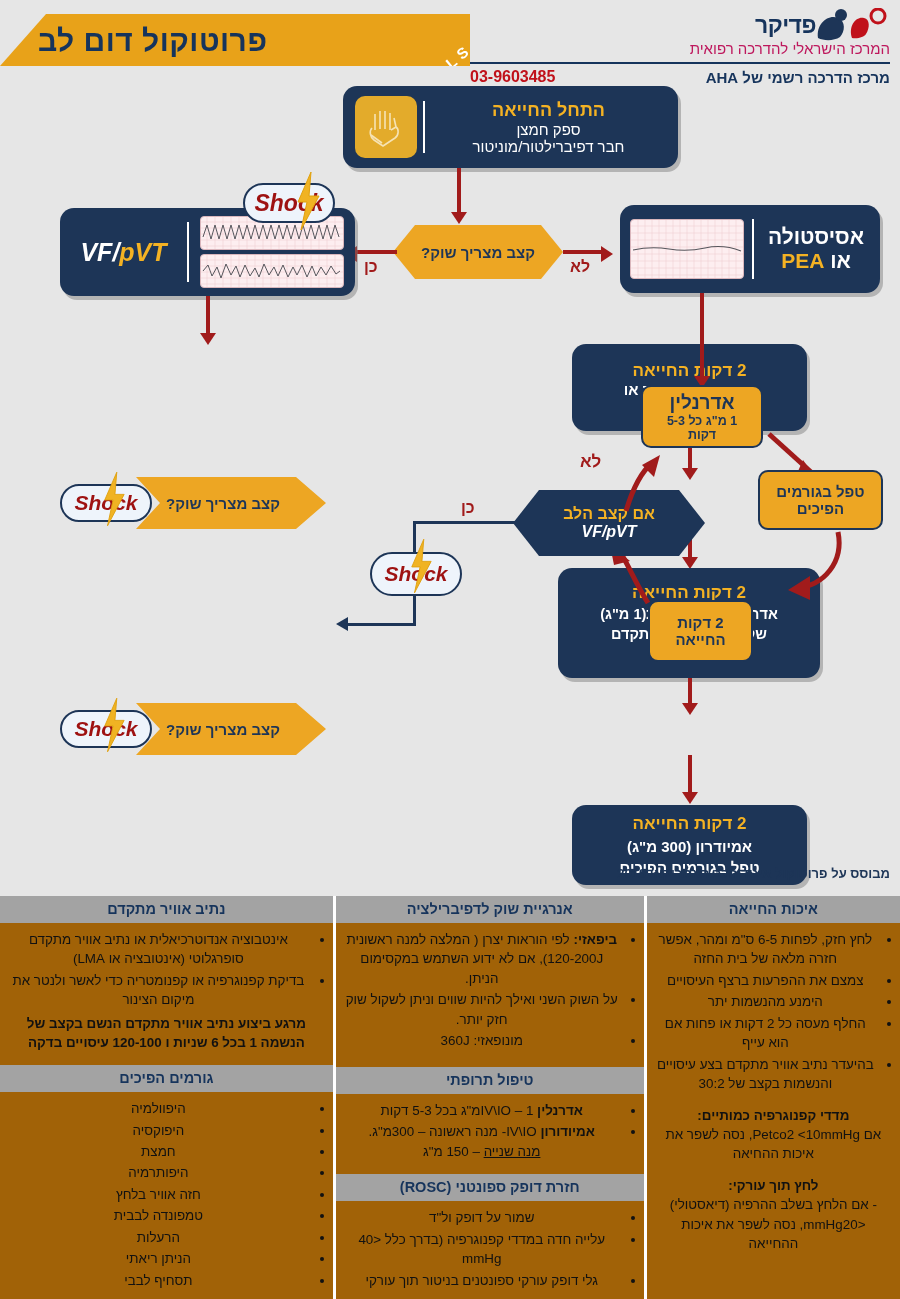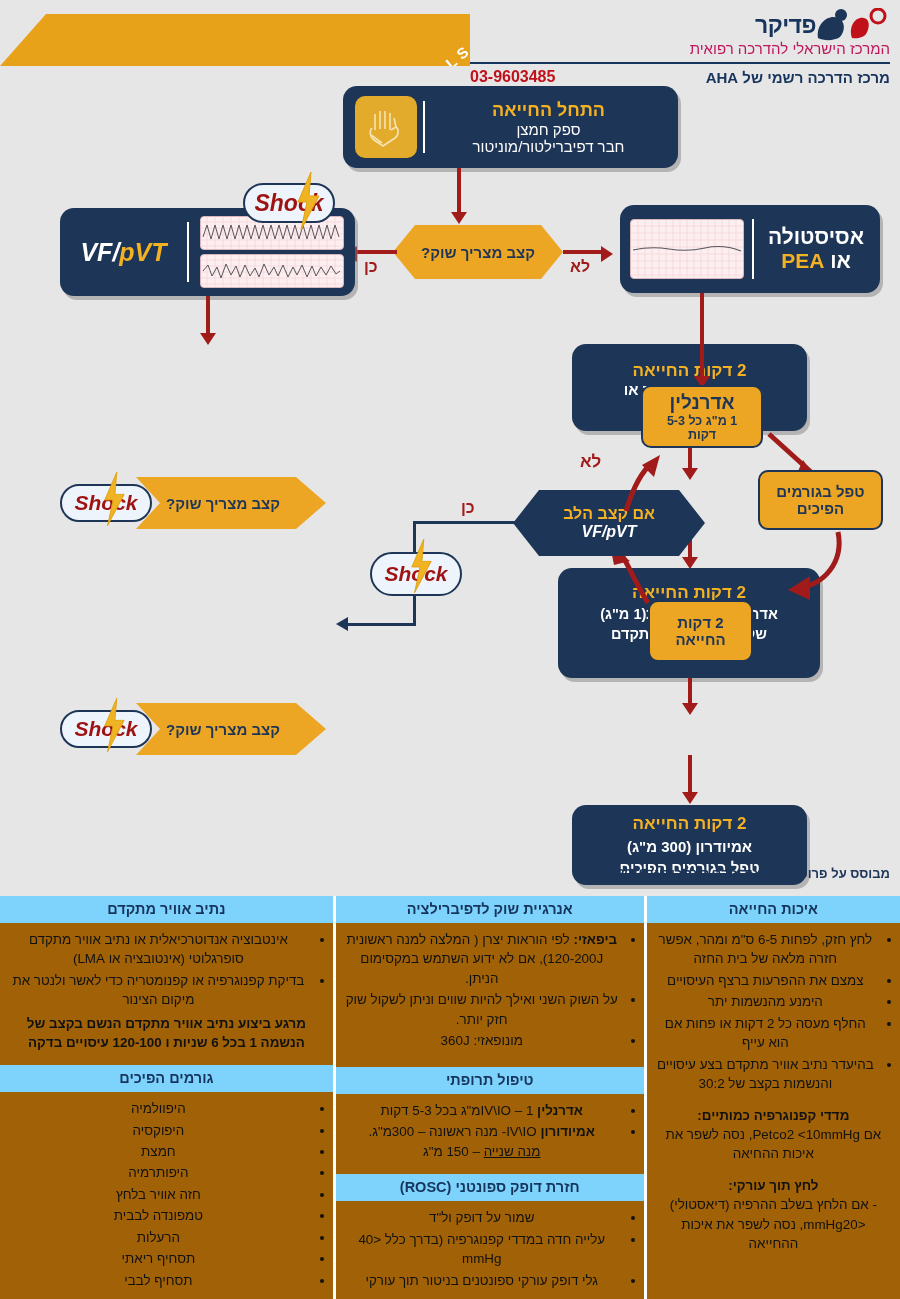--- a/index.html
+++ b/index.html
@@ -79,21 +79,21 @@
   .ecg svg{display:block;}
 
   
   #source-note{top:866px;right:10px;font-size:13px;font-weight:bold;color:#1d3557;}
 
   
   #tables{position:absolute;left:0;top:896px;width:900px;height:403px;display:flex;}
   .col{height:100%;display:flex;flex-direction:column;border-left:3px solid #ffffff;}
   .col:last-child{border-left:none;}
   .thead{
-    background:#7dd3fc;color:#16345c;font-weight:bold;font-size:14.5px;
+    background:#a3a3a3;color:#16345c;font-weight:bold;font-size:14.5px;
     padding:5px 10px 6px 10px;text-align:center;
   }
   .tbody{background:#a16207;padding:7px 8px 7px 8px;font-size:13.4px;color:#111;line-height:1.45;}
   .tbody ul{margin:0;padding:0 16px 0 0;list-style:disc;}
   .tbody li{margin-bottom:2px;text-align:center;}
   .tbody .plain{text-align:center;}
   .b{font-weight:bold;}
   .u{text-decoration:underline;}
   .note-h{font-weight:bold;margin-top:12px;text-align:center;}
 </style>
@@ -114,20 +114,21 @@
   </div>
   <div class="logo-sub">המרכז הישראלי להדרכה רפואית</div>
   <div class="logo-rule"></div>
   <div class="logo-line3">
     <span class="logo-aha">מרכז הדרכה רשמי של AHA</span>
     <span class="logo-phone">03-9603485</span>
   </div>
 </div>
 
 <div class="abs" id="title-banner">
+  <div id="title-text">פרוטוקול דום לב</div>
   <div id="acls-label">ACLS</div>
 </div>
 
 <div class="abs navy" style="top:86px;right:222px;width:335px;height:82px;justify-content:flex-end;padding:0 12px;">
   <div style="flex:1;text-align:center;direction:rtl;">
     <div class="node-title" style="font-size:18px;">התחל החייאה</div>
     <div class="node-body" style="font-size:15px;font-weight:normal;">ספק חמצן</div>
     <div class="node-body" style="font-size:15px;font-weight:normal;">חבר דפיברילטור/מוניטור</div>
   </div>
   <div style="width:2px;height:52px;background:#fff;margin:0 6px;"></div>
@@ -392,19 +393,19 @@
     <div class="thead">גורמים הפיכים</div>
     <div class="tbody" style="flex:1;">
       <ul>
         <li>היפוולמיה</li>
         <li>היפוקסיה</li>
         <li>חמצת</li>
         <li>היפותרמיה</li>
         <li>חזה אוויר בלחץ</li>
         <li>טמפונדה לבבית</li>
         <li>הרעלות</li>
-        <li>תסחיף ריאתי</li>
+        <li>הניתן ריאתי</li>
         <li>תסחיף לבבי</li>
       </ul>
     </div>
   </div>
 
 </div>
 
 </body></html>

